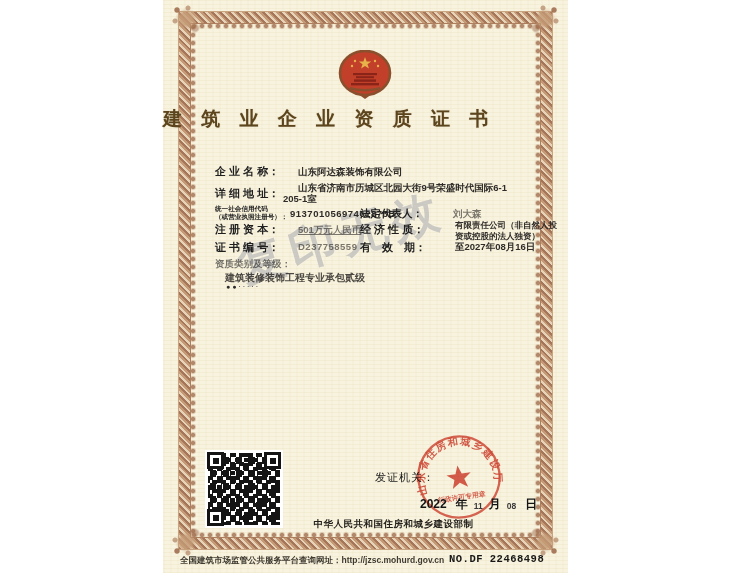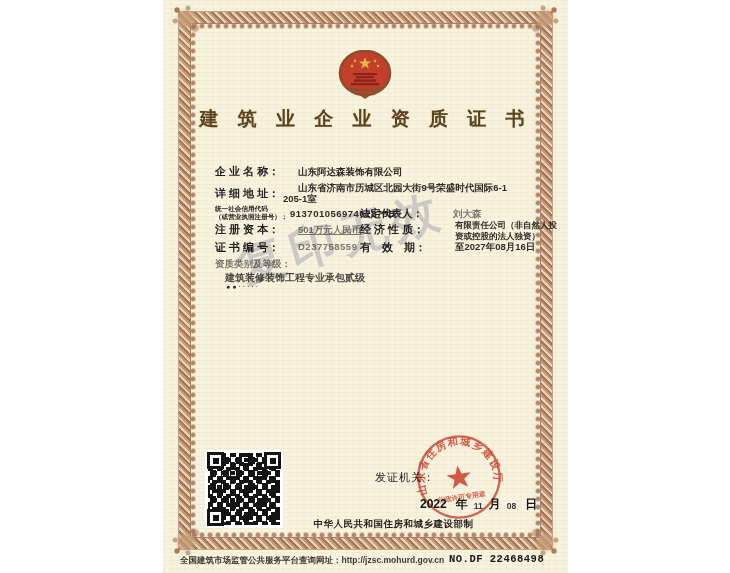--- a/index.html
+++ b/index.html
@@ -31,21 +31,21 @@
       radial-gradient(circle at 7px 7px,rgba(160,110,80,.9) 2.2px,transparent 3.2px),
       radial-gradient(circle at 18px 5px,rgba(170,122,90,.65) 2px,transparent 3px),
       radial-gradient(circle at 5px 18px,rgba(170,122,90,.65) 2px,transparent 3px),
       radial-gradient(circle at 16px 16px,rgba(196,155,118,.8) 6px,rgba(196,155,118,.25) 9px,transparent 11px),
       radial-gradient(circle at 25px 25px,rgba(160,110,80,.5) 3px,transparent 5px);
   }
   .corner.tl{left:-20px;top:-20px;} .corner.tr{right:-20px;top:-20px;transform:scaleX(-1);}
   .corner.bl{left:-20px;bottom:-20px;transform:scaleY(-1);} .corner.br{right:-20px;bottom:-20px;transform:scale(-1,-1);}
   
   .emblem{position:absolute;left:175px;top:50px;width:54px;height:50px;}
-  .title{position:absolute;left:0;width:100%;top:106px;text-align:center;
+  .title{position:absolute;left:0;width:100%;top:106px;
     font-size:19px;font-weight:bold;letter-spacing:7px;box-sizing:border-box;
     color:#5c441d;text-shadow:0 0 1px rgba(92,68,29,.35);}
   .subtitle{position:absolute;left:0;width:100%;top:138px;text-align:center;
     font-size:11px;font-weight:bold;letter-spacing:3px;color:#474136;}
   
   .lbl{position:absolute;font-weight:bold;color:#1f1f1f;font-size:11px;white-space:nowrap;}
   .val{position:absolute;font-weight:bold;color:#2e2b28;font-size:9.5px;white-space:nowrap;}
   .lbl-sm{position:absolute;font-weight:bold;color:#1f1f1f;font-size:6.6px;line-height:7.6px;white-space:nowrap;}
   .washed{opacity:.62;}
   .wrapval{position:absolute;font-weight:bold;color:#2e2b28;font-size:8.5px;line-height:11px;white-space:normal;}

